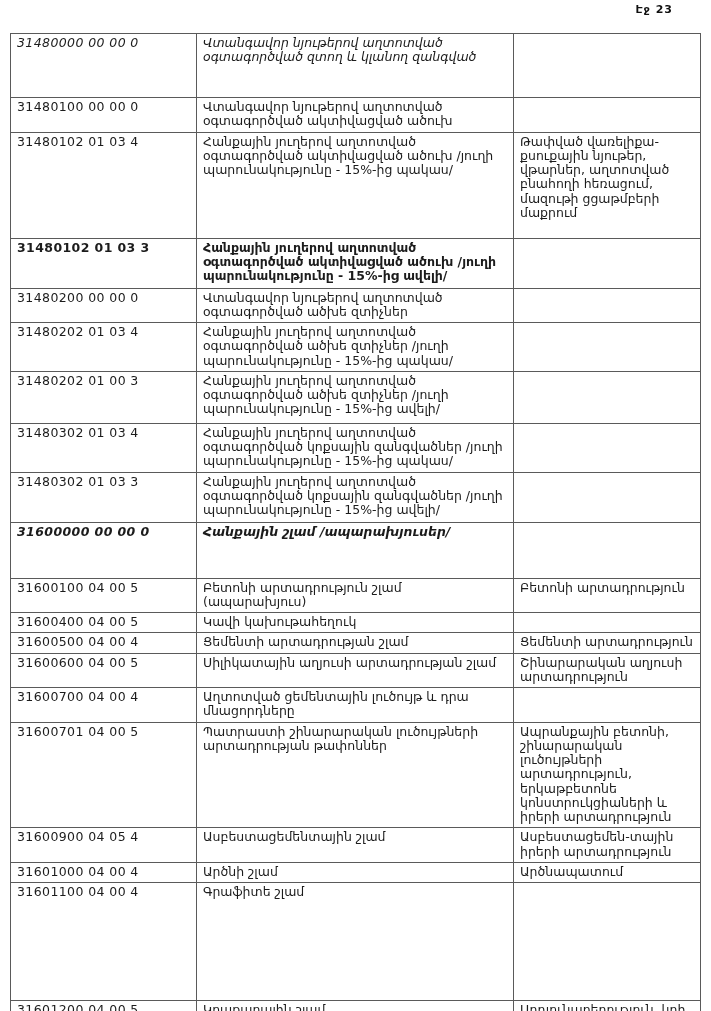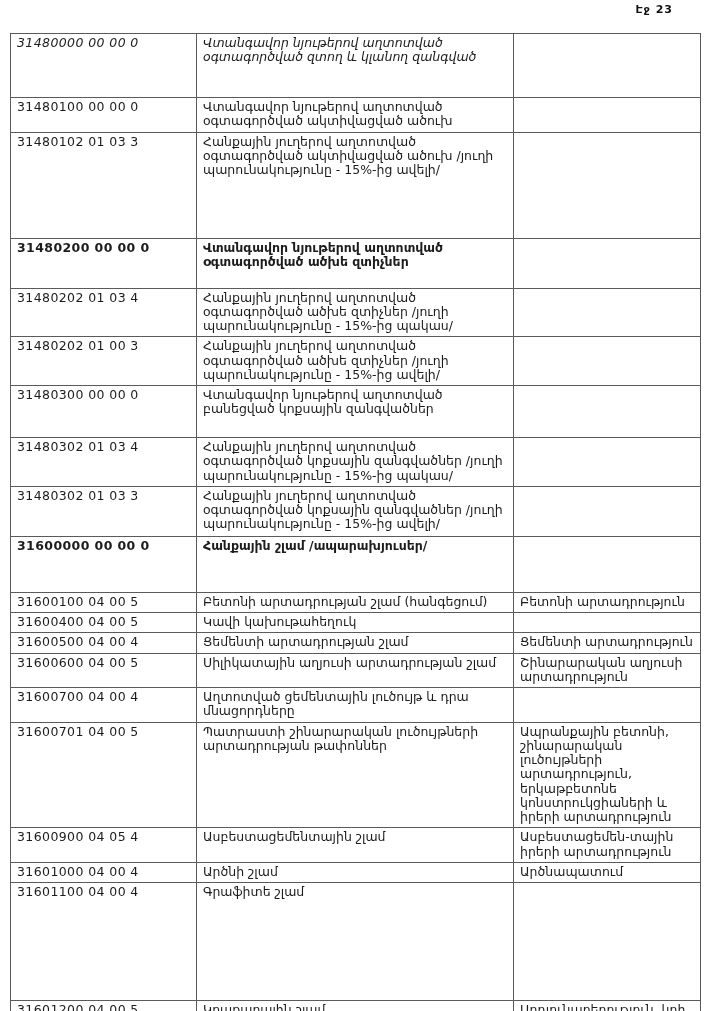--- a/index.html
+++ b/index.html
@@ -32,21 +32,21 @@
     border: 1px solid #5a5a5a;
     vertical-align: top;
     padding: 2px 5px 3px 6px;
     word-wrap: break-word;
   }
   .waste-table col.c-code { width: 186px; }
   .waste-table col.c-desc { width: 317px; }
   .waste-table col.c-note { width: 187px; }
   .waste-table td.code-cell { letter-spacing: 0.4px; white-space: nowrap; overflow: hidden; }
   tr.italic td { font-style: italic; }
-  tr.bold-italic td { font-weight: bold; }
+  tr.bold-italic td { font-style: italic; font-weight: bold; }
   
   .waste-table tr:nth-child(1) > td  { height: 58px; }
   .waste-table tr:nth-child(3) > td  { height: 100px; }
   .waste-table tr:nth-child(4) > td  { height: 44px; font-weight: bold; }
   .waste-table tr:nth-child(7) > td  { height: 46px; }
   .waste-table tr:nth-child(9) > td  { height: 44px; }
   .waste-table tr:nth-child(10) > td { height: 50px; margin-top: 48px; }
   .waste-table tr:nth-child(19) > td { height: 112px; }
 </style>
 </head>
@@ -66,62 +66,62 @@
           <td class="code-cell">31480000 00 00 0</td>
           <td class="description-cell">Վտանգավոր նյութերով աղտոտված օգտագործված զտող և կլանող զանգված</td>
           <td class="note-cell"></td>
         </tr>
         <tr class="normal">
           <td class="code-cell">31480100 00 00 0</td>
           <td class="description-cell">Վտանգավոր նյութերով աղտոտված օգտագործված ակտիվացված ածուխ</td>
           <td class="note-cell"></td>
         </tr>
         <tr class="normal">
+          <td class="code-cell">31480102 01 03 4</td>
+          <td class="description-cell">Հանքային յուղերով աղտոտված օգտագործված ակտիվացված ածուխ /յուղի պարունակությունը - 15%-ից պակաս/</td>
+          <td class="note-cell">Թափված վառելիքա-քսուքային նյութեր, վթարներ, աղտոտված բնահողի հեռացում, մազութի ցցաթմբերի մաքրում</td>
+        </tr>
+        <tr class="normal">
           <td class="code-cell">31480102 01 03 3</td>
           <td class="description-cell">Հանքային յուղերով աղտոտված օգտագործված ակտիվացված ածուխ /յուղի պարունակությունը - 15%-ից ավելի/</td>
           <td class="note-cell"></td>
         </tr>
         <tr class="normal">
           <td class="code-cell">31480200 00 00 0</td>
           <td class="description-cell">Վտանգավոր նյութերով աղտոտված օգտագործված ածխե զտիչներ</td>
           <td class="note-cell"></td>
         </tr>
         <tr class="normal">
           <td class="code-cell">31480202 01 03 4</td>
           <td class="description-cell">Հանքային յուղերով աղտոտված օգտագործված ածխե զտիչներ /յուղի պարունակությունը - 15%-ից պակաս/</td>
           <td class="note-cell"></td>
         </tr>
         <tr class="normal">
           <td class="code-cell">31480202 01 00 3</td>
           <td class="description-cell">Հանքային յուղերով աղտոտված օգտագործված ածխե զտիչներ /յուղի պարունակությունը - 15%-ից ավելի/</td>
           <td class="note-cell"></td>
         </tr>
         <tr class="normal">
-          <td class="code-cell">31480300 00 00 0</td>
-          <td class="description-cell">Վտանգավոր նյութերով աղտոտված բանեցված կոքսային զանգվածներ</td>
-          <td class="note-cell"></td>
-        </tr>
-        <tr class="normal">
           <td class="code-cell">31480302 01 03 4</td>
           <td class="description-cell">Հանքային յուղերով աղտոտված օգտագործված կոքսային զանգվածներ /յուղի պարունակությունը - 15%-ից պակաս/</td>
           <td class="note-cell"></td>
         </tr>
         <tr class="normal">
           <td class="code-cell">31480302 01 03 3</td>
           <td class="description-cell">Հանքային յուղերով աղտոտված օգտագործված կոքսային զանգվածներ /յուղի պարունակությունը - 15%-ից ավելի/</td>
           <td class="note-cell"></td>
         </tr>
         <tr class="bold-italic">
           <td class="code-cell">31600000 00 00 0</td>
           <td class="description-cell">Հանքային շլամ /ապարախյուսեր/</td>
           <td class="note-cell"></td>
         </tr>
         <tr class="normal">
           <td class="code-cell">31600100 04 00 5</td>
-          <td class="description-cell">Բետոնի արտադրության շլամ (հանգեցում)</td>
+          <td class="description-cell">Բետոնի արտադրություն շլամ (ապարախյուս)</td>
           <td class="note-cell">Բետոնի արտադրություն</td>
         </tr>
         <tr class="normal">
           <td class="code-cell">31600400 04 00 5</td>
           <td class="description-cell">Կավի կախութահեղուկ</td>
           <td class="note-cell"></td>
         </tr>
         <tr class="normal">
           <td class="code-cell">31600500 04 00 4</td>
           <td class="description-cell">Ցեմենտի արտադրության շլամ</td>

